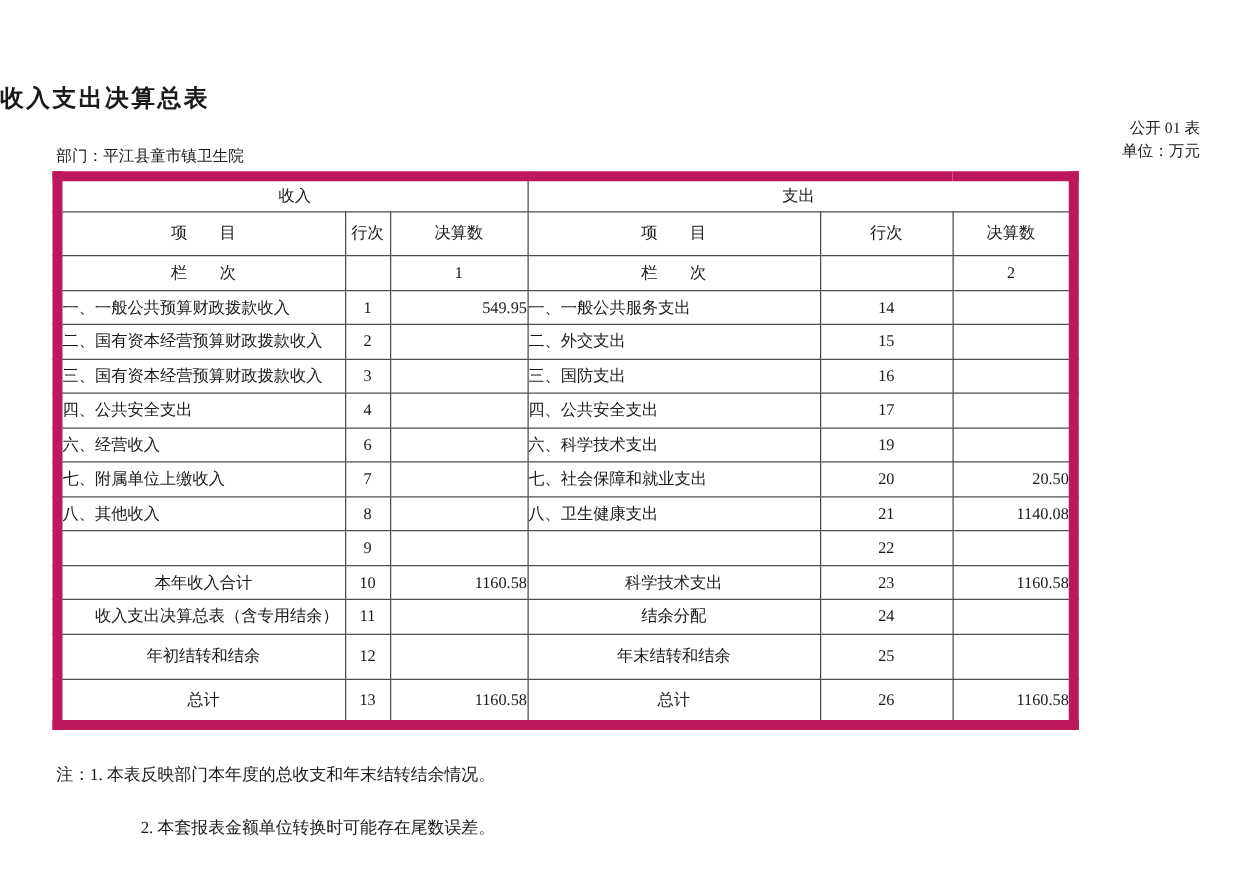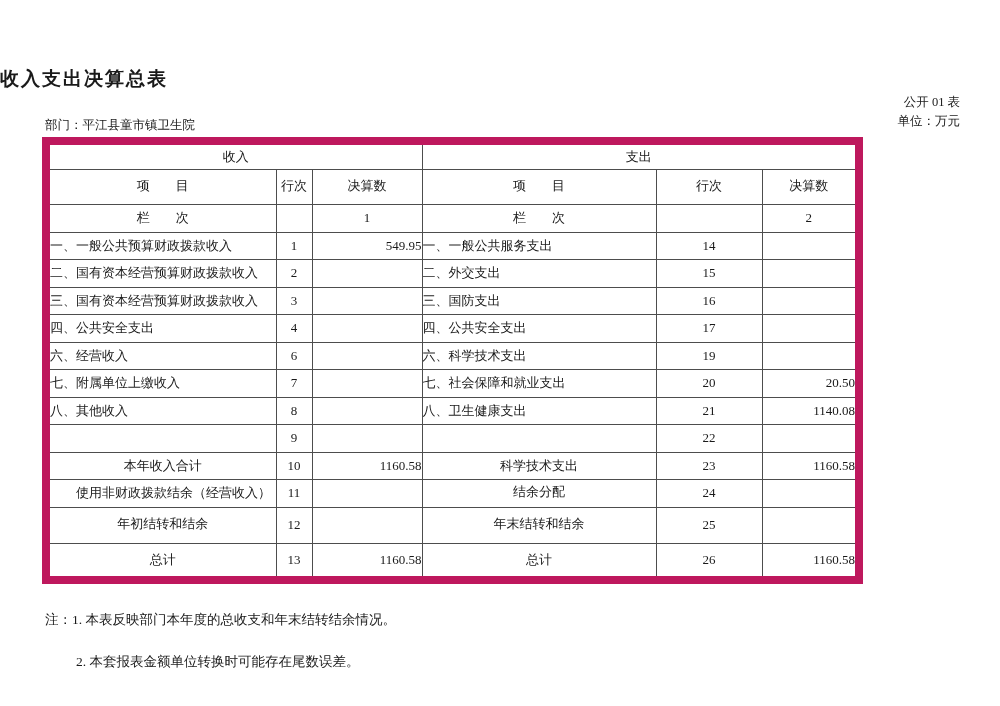--- a/index.html
+++ b/index.html
@@ -42,31 +42,31 @@
   table.budget{border:8px solid #be185d;}
   thead tr.section-row{height:28px;}
   thead tr.header-row{height:35px;}
   thead tr.lanci-row{height:28px;}
   tbody tr{height:27.5px;}
   tbody tr:nth-child(11){height:36px;}
   tbody tr:nth-child(12){height:37px;padding-left:32px;}
   tbody tr:nth-child(13){height:38px;}
   .c{text-align:center;}
   td.item-left{text-align:left;padding-left:8px;}
-  td.item-center{text-align:center;font-family:Liberation Mono, monospace;}
+  td.item-center{text-align:center;}
   td.item-total{text-align:center;font-weight:bold;}
   td.item-indent{text-align:left;padding-left:4px;padding-right:2px;text-indent:2em;line-height:1.45;}
   td.line-no{text-align:center;}
   td.amount{text-align:right;padding-right:10px;}
   th.narrow-line{line-height:1.3;}
   .notes{
     position:absolute;top:611px;left:45px;
     font-size:13.5px;
   }
-  .note-line-2{margin-top:24px;margin-left:31px;}
+  .note-line-2{margin-top:24px;margin-left:31px;text-align:right;}
 </style>
 </head>
 <body>
 
 <div class="page">
 
   <h1 class="title">收入支出决算总表</h1>
 
   <div class="meta-right">
     <div>公开 01 表</div>
@@ -173,21 +173,21 @@
         </tr>
         <tr>
           <td class="item-total">本年收入合计</td>
           <td class="line-no">10</td>
           <td class="amount">1160.58</td>
           <td class="item-total">科学技术支出</td>
           <td class="line-no">23</td>
           <td class="amount">1160.58</td>
         </tr>
         <tr>
-          <td class="item-indent">使用非财政拨款结余（经营收入）</td>
+          <td class="item-indent">收入支出决算总表（含专用结余）</td>
           <td class="line-no">11</td>
           <td class="amount"></td>
           <td class="item-center">结余分配</td>
           <td class="line-no">24</td>
           <td class="amount"></td>
         </tr>
         <tr>
           <td class="item-center">年初结转和结余</td>
           <td class="line-no">12</td>
           <td class="amount"></td>

